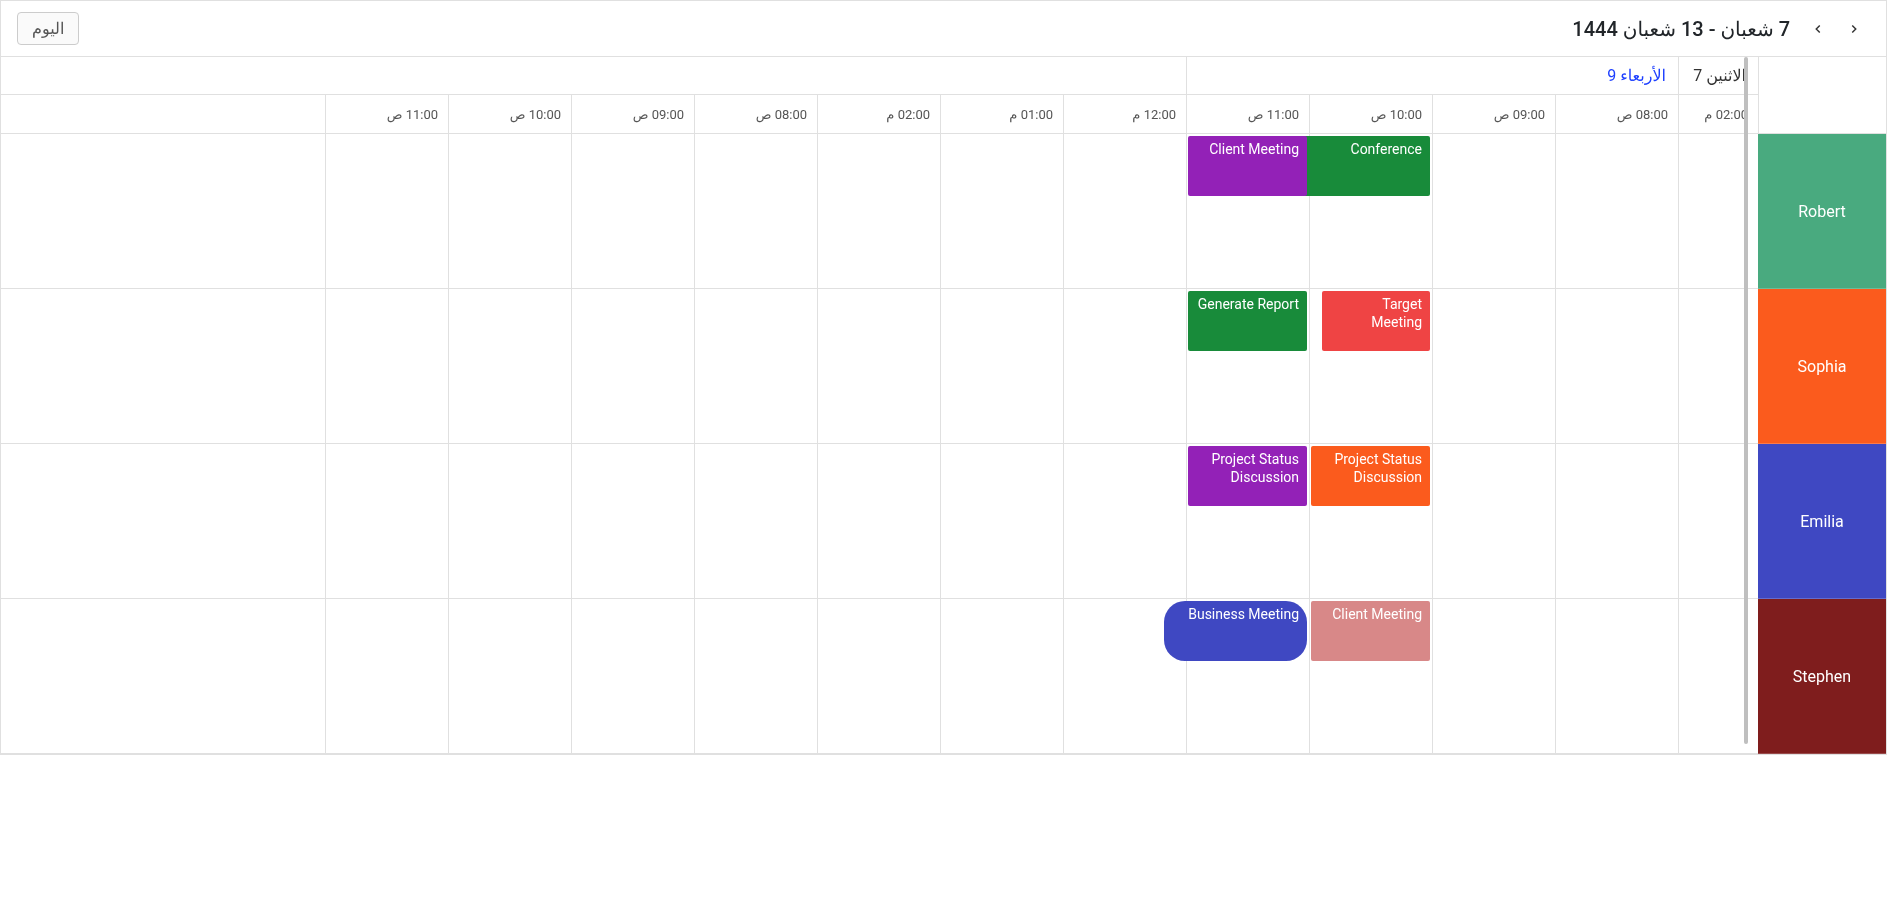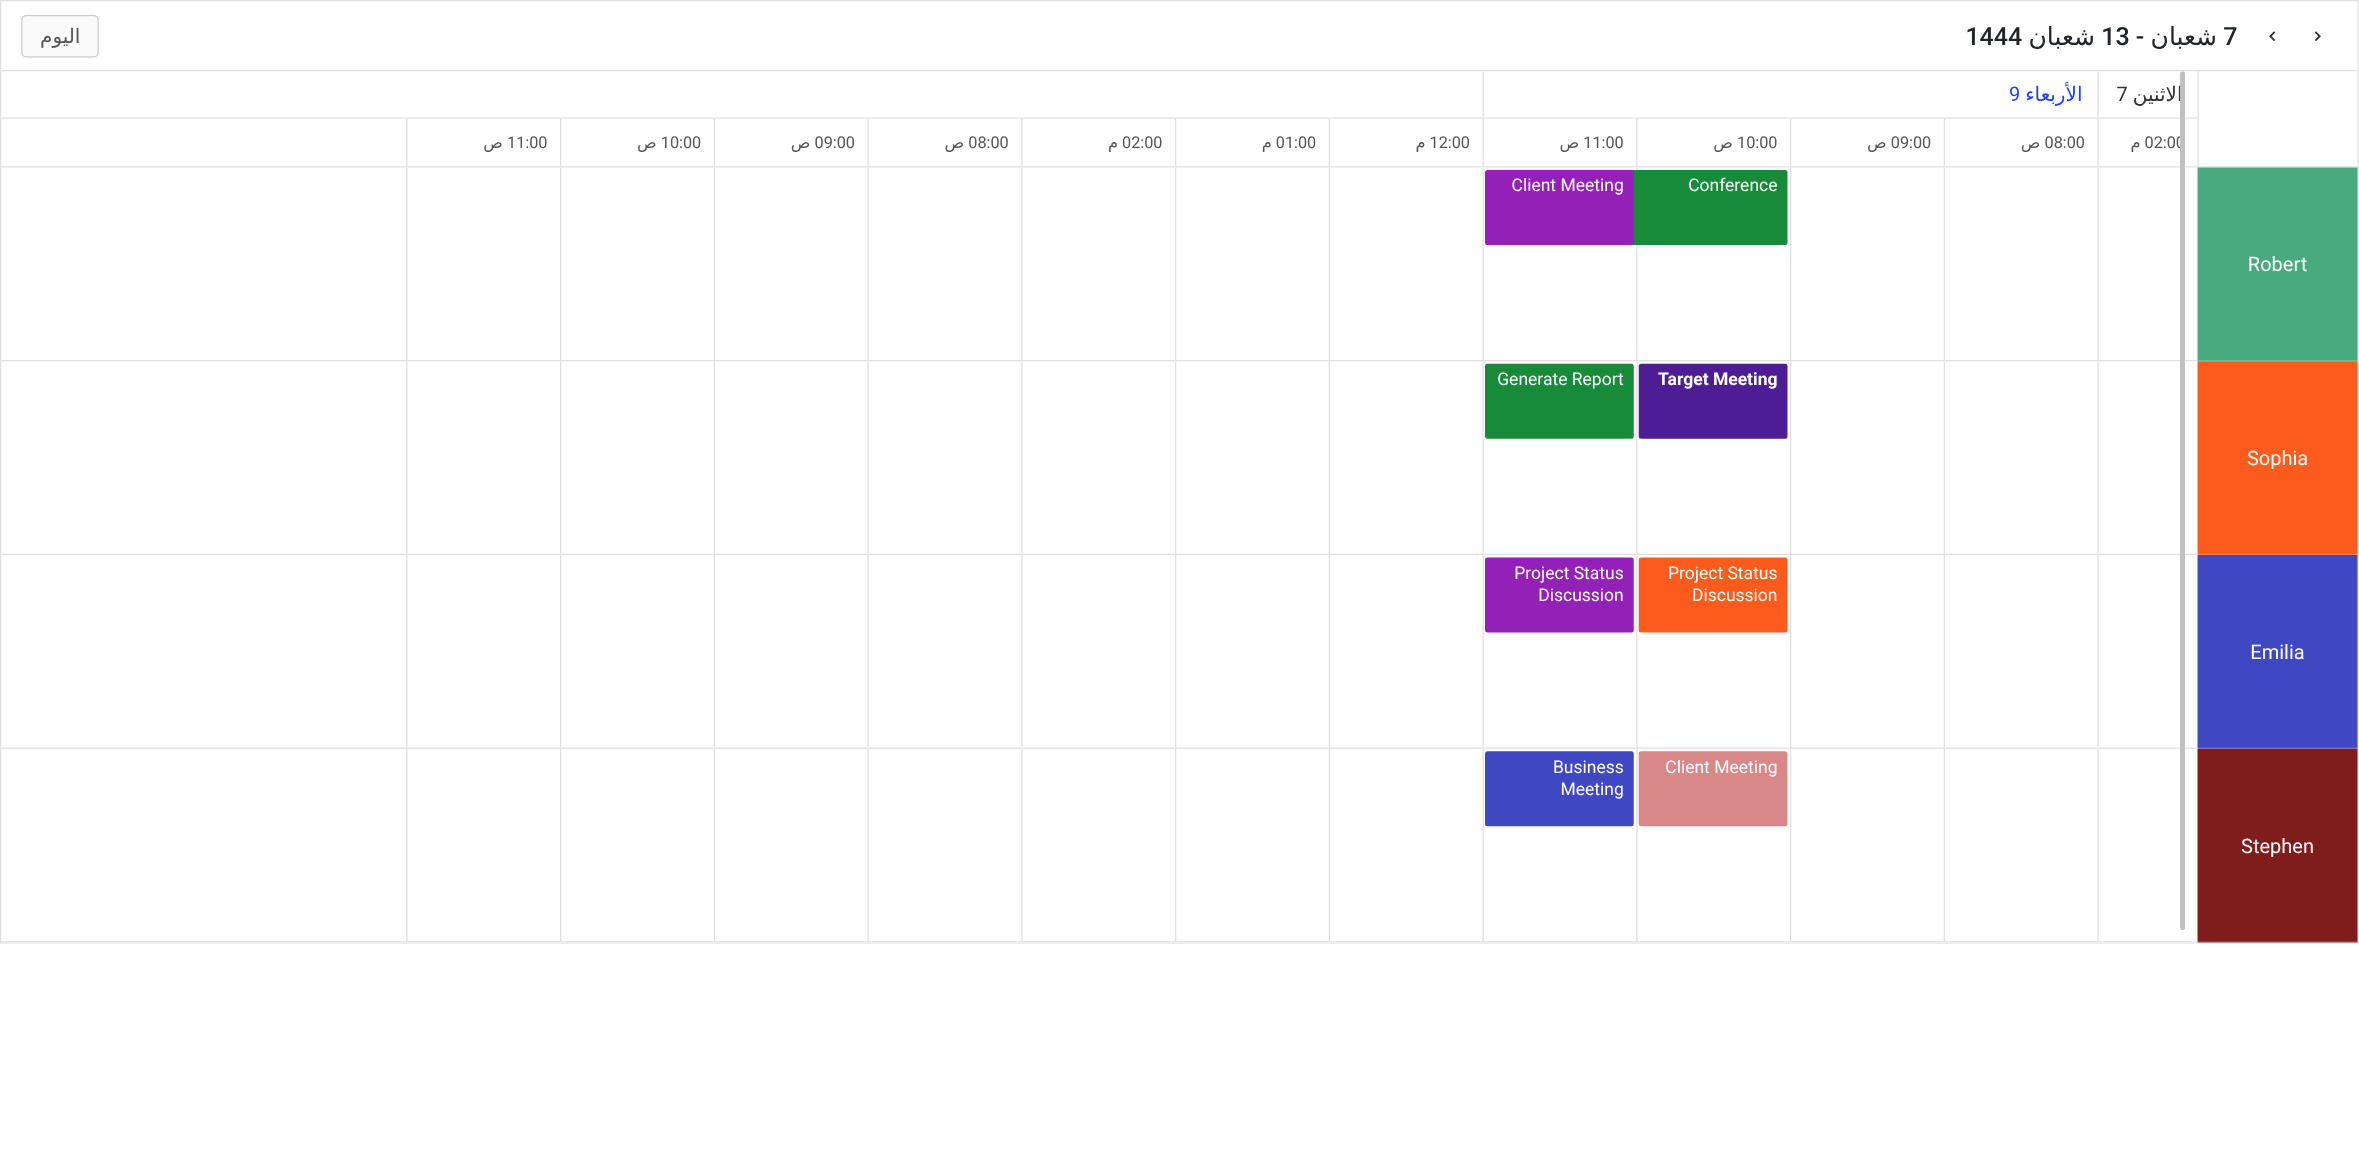--- a/index.html
+++ b/index.html
@@ -232,21 +232,21 @@
               <div class="body-cell" style="width: 123px;"></div>
               <div class="body-cell" style="width: 123px;"></div>
               <div class="body-cell" style="width: 123px;"></div>
               <div class="body-cell" style="width: 123px;"></div>
               <div class="body-cell" style="width: 123px;"></div>
               <div class="body-cell" style="width: 123px;"></div>
               <div class="body-cell" style="width: 123px;"></div>
               <div class="body-cell" style="width: 123px;"></div>
               <div class="body-cell" style="width: 123px;"></div>
               <div class="body-cell" style="width: 123px;"></div>
-              <div class="event" style="right: 328px; width: 119px; background: #4c1d95; font-weight: bold;">Target Meeting</div>
+              <div class="event" style="right: 328px; width: 108px; background: #ef4444;">Target Meeting</div>
               <div class="event" style="right: 451px; width: 119px; background: rgb(24, 139, 58);">Generate Report</div>
             </div>
             <div class="body-row" style="height: 155px;">
               <div class="body-cell" style="width: 80px;"></div>
               <div class="body-cell" style="width: 123px;"></div>
               <div class="body-cell" style="width: 123px;"></div>
               <div class="body-cell" style="width: 123px;"></div>
               <div class="body-cell" style="width: 123px;"></div>
               <div class="body-cell" style="width: 123px;"></div>
               <div class="body-cell" style="width: 123px;"></div>
@@ -265,20 +265,20 @@
               <div class="body-cell" style="width: 123px;"></div>
               <div class="body-cell" style="width: 123px;"></div>
               <div class="body-cell" style="width: 123px;"></div>
               <div class="body-cell" style="width: 123px;"></div>
               <div class="body-cell" style="width: 123px;"></div>
               <div class="body-cell" style="width: 123px;"></div>
               <div class="body-cell" style="width: 123px;"></div>
               <div class="body-cell" style="width: 123px;"></div>
               <div class="body-cell" style="width: 123px;"></div>
               <div class="event" style="right: 328px; width: 119px; background: rgb(216, 136, 136);">Client Meeting</div>
-              <div class="event" style="right: 451px; width: 119px; background: rgb(63, 72, 194);">Business Meeting</div>
+              <div class="event" style="right: 451px; width: 143px; background: rgb(63, 72, 194); border-radius: 21px;">Business Meeting</div>
             </div>
           </div>
       </div>
     </div>
 
   </div>
 </div>
 
 </body></html>

